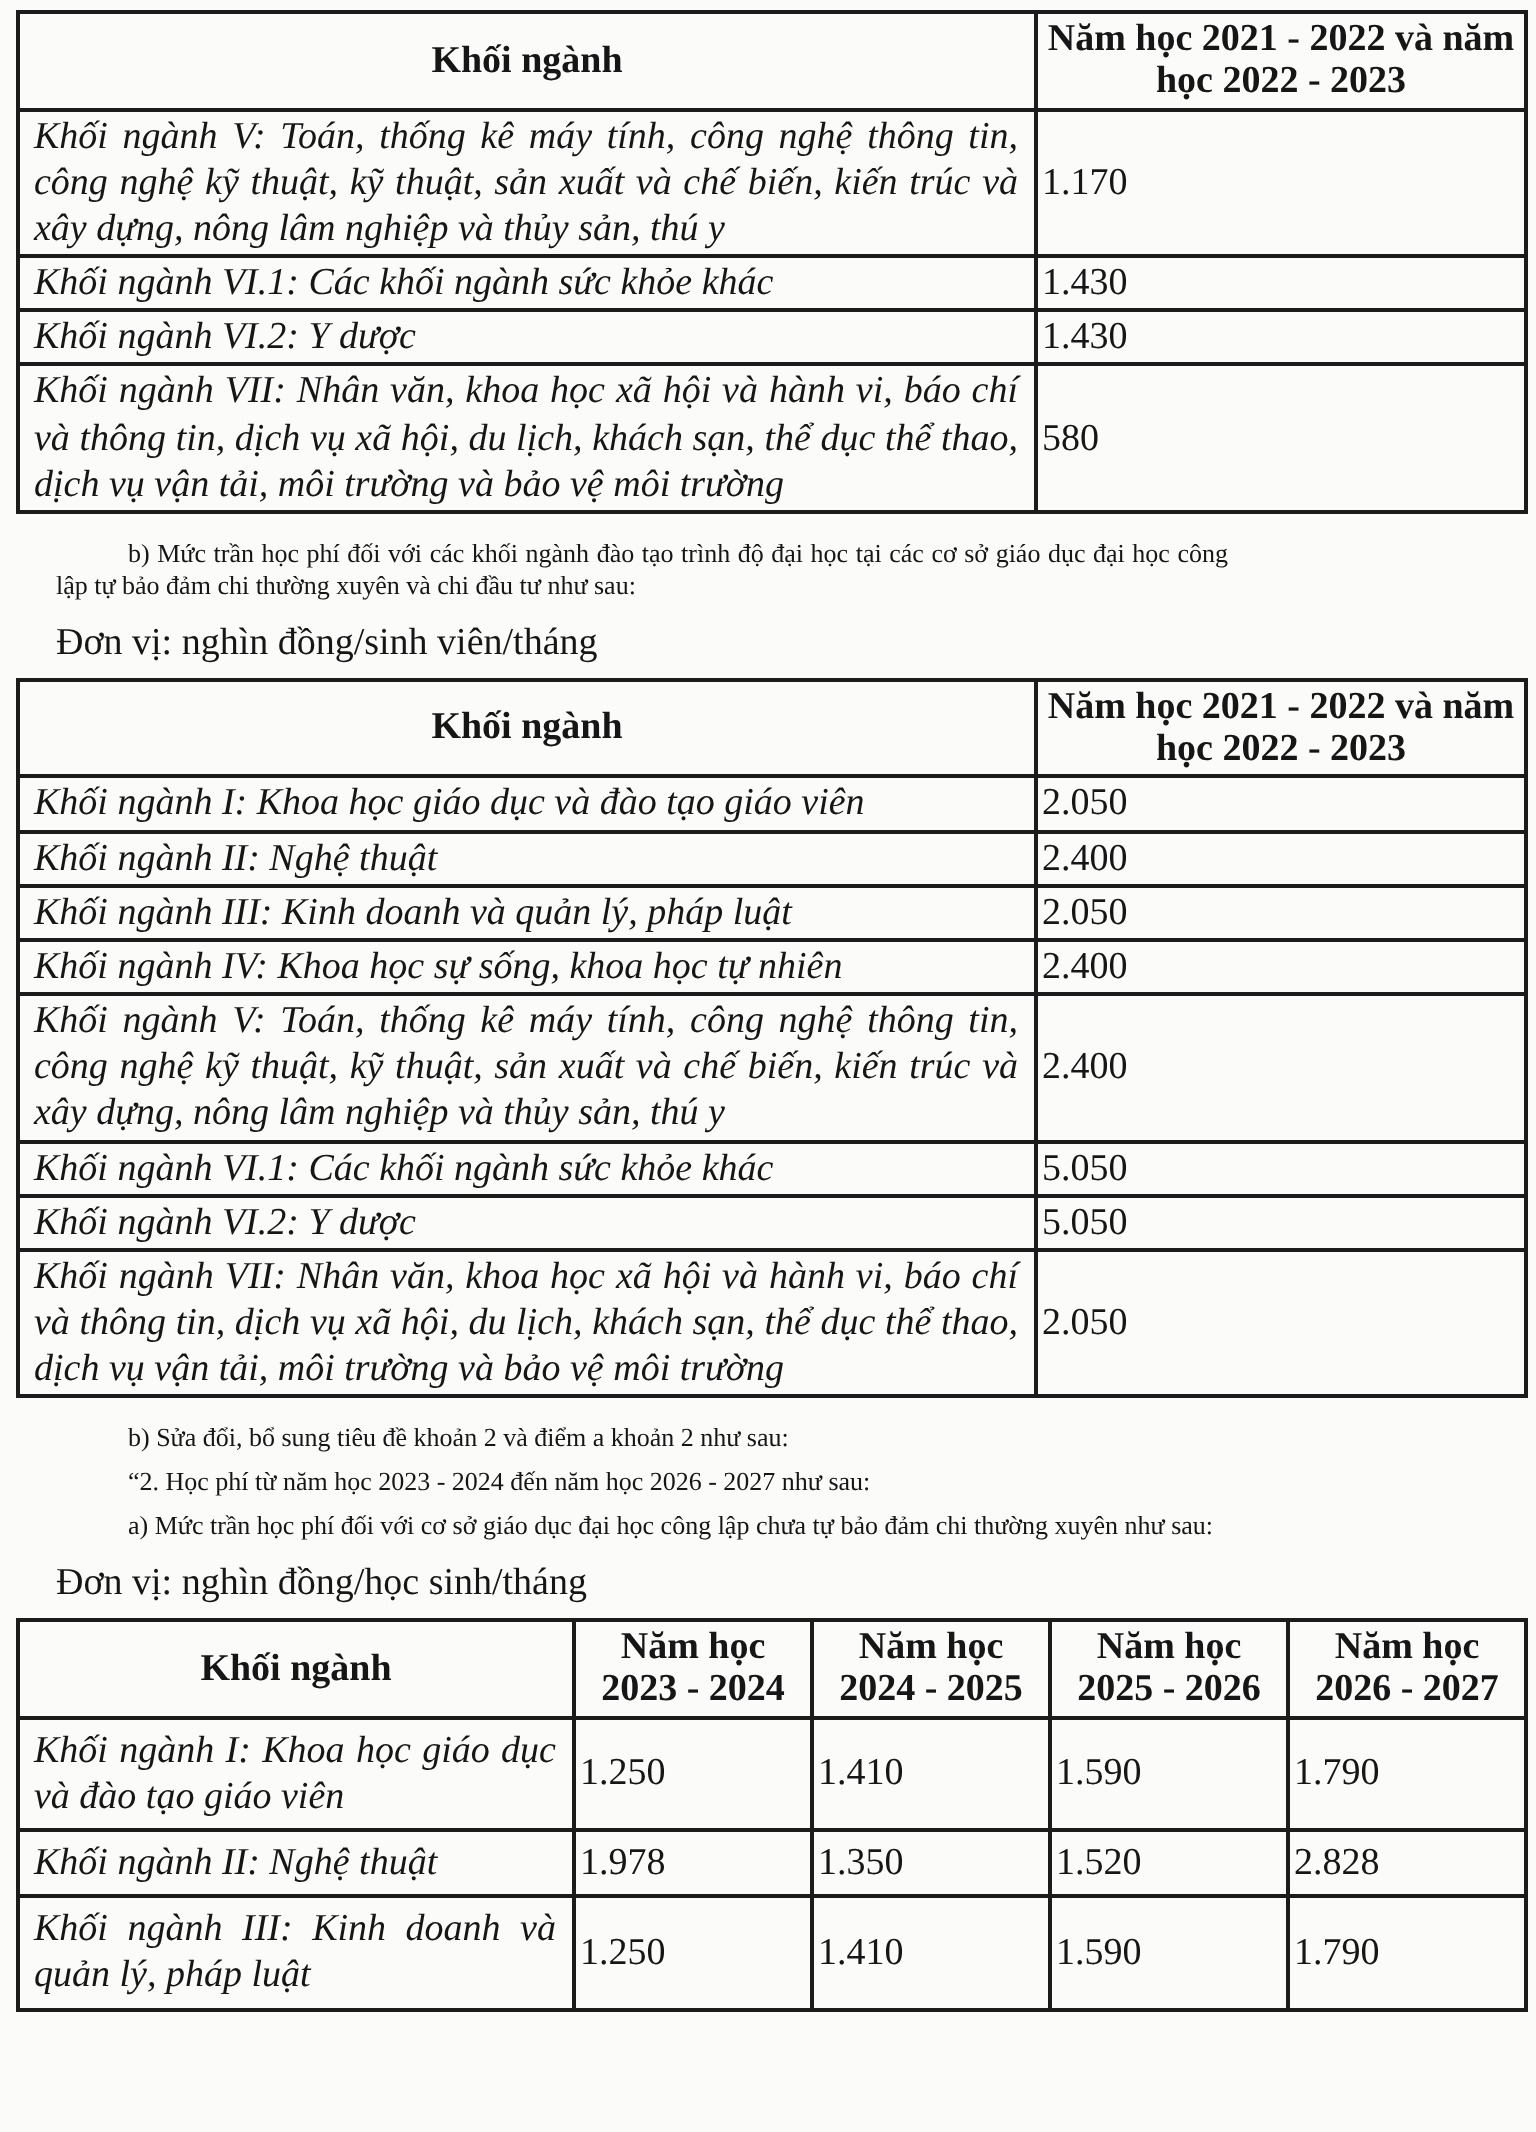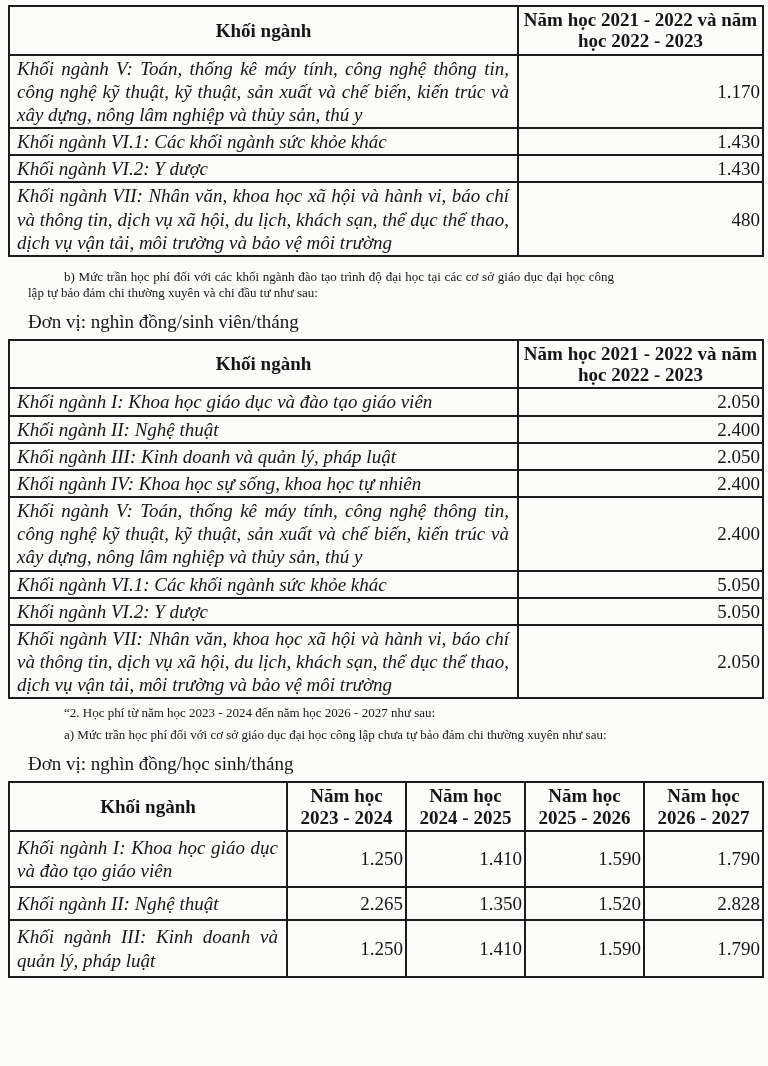--- a/index.html
+++ b/index.html
@@ -37,21 +37,21 @@
     padding: 2px 4px;
   }
   table.fee-table td.lbl {
     text-align: justify;
     vertical-align: middle;
     line-height: 1.22;
     padding: 1px 8px 1px 7px;
     font-style: italic;
   }
   table.fee-table td.val {
-    text-align: right;
+    text-align: left;
     vertical-align: middle;
     line-height: 1.22;
     padding: 1px 2px;
   }
   table.t12 col.c-label { width: 509px; }
   table.t12 col.c-val   { width: 245px; }
   table.t3  col.c-label { width: 278px; }
   table.t3  col.c-year  { width: 119px; }
   table.t3 td.lbl, table.t3 td.val { padding-top: 4px; padding-bottom: 4px; }
 
@@ -95,21 +95,21 @@
       <tr>
         <td class="lbl">Khối ngành VI.1: Các khối ngành sức khỏe khác</td>
         <td class="val">1.430</td>
       </tr>
       <tr>
         <td class="lbl">Khối ngành VI.2: Y dược</td>
         <td class="val">1.430</td>
       </tr>
       <tr>
         <td class="lbl">Khối ngành VII: Nhân văn, khoa học xã hội và hành vi, báo chí và thông tin, dịch vụ xã hội, du lịch, khách sạn, thể dục thể thao, dịch vụ vận tải, môi trường và bảo vệ môi trường</td>
-        <td class="val">480</td>
+        <td class="val">580</td>
       </tr>
     </tbody>
   </table>
 
   <p class="body-text first-after-table">b) Mức trần học phí đối với các khối ngành đào tạo trình độ đại học tại các cơ sở giáo dục đại học công lập tự bảo đảm chi thường xuyên và chi đầu tư như sau:</p>
 
   <p class="unit-note">Đơn vị: nghìn đồng/sinh viên/tháng</p>
 
   <table class="fee-table t12">
     <colgroup>
@@ -151,20 +151,21 @@
         <td class="lbl">Khối ngành VI.2: Y dược</td>
         <td class="val">5.050</td>
       </tr>
       <tr>
         <td class="lbl">Khối ngành VII: Nhân văn, khoa học xã hội và hành vi, báo chí và thông tin, dịch vụ xã hội, du lịch, khách sạn, thể dục thể thao, dịch vụ vận tải, môi trường và bảo vệ môi trường</td>
         <td class="val">2.050</td>
       </tr>
     </tbody>
   </table>
 
+  <p class="body-text first-after-table">b) Sửa đổi, bổ sung tiêu đề khoản 2 và điểm a khoản 2 như sau:</p>
 
   <p class="body-text">“2. Học phí từ năm học 2023 - 2024 đến năm học 2026 - 2027 như sau:</p>
 
   <p class="body-text">a) Mức trần học phí đối với cơ sở giáo dục đại học công lập chưa tự bảo đảm chi thường xuyên như sau:</p>
 
   <p class="unit-note">Đơn vị: nghìn đồng/học sinh/tháng</p>
 
   <table class="fee-table t3">
     <colgroup>
       <col class="c-label">
@@ -185,21 +186,21 @@
     <tbody>
       <tr>
         <td class="lbl">Khối ngành I: Khoa học giáo dục và đào tạo giáo viên</td>
         <td class="val">1.250</td>
         <td class="val">1.410</td>
         <td class="val">1.590</td>
         <td class="val">1.790</td>
       </tr>
       <tr>
         <td class="lbl">Khối ngành II: Nghệ thuật</td>
-        <td class="val">2.265</td>
+        <td class="val">1.978</td>
         <td class="val">1.350</td>
         <td class="val">1.520</td>
         <td class="val">2.828</td>
       </tr>
       <tr>
         <td class="lbl">Khối ngành III: Kinh doanh và quản lý, pháp luật</td>
         <td class="val">1.250</td>
         <td class="val">1.410</td>
         <td class="val">1.590</td>
         <td class="val">1.790</td>

